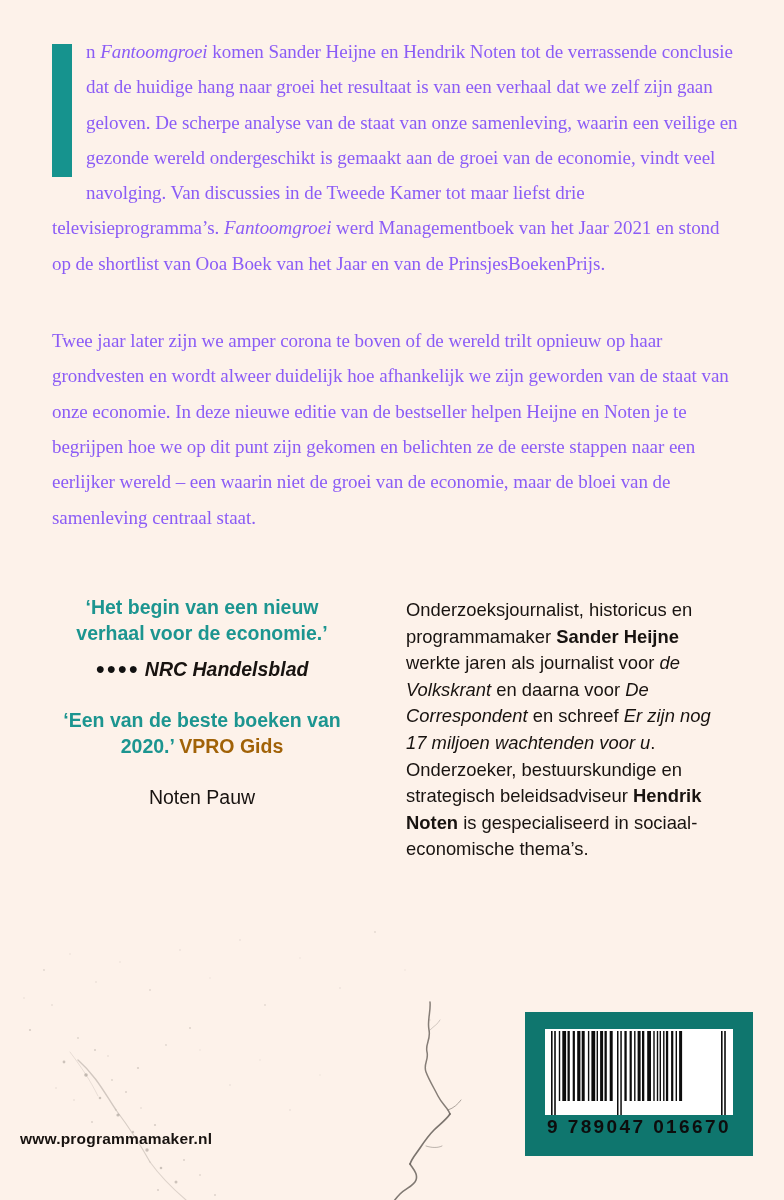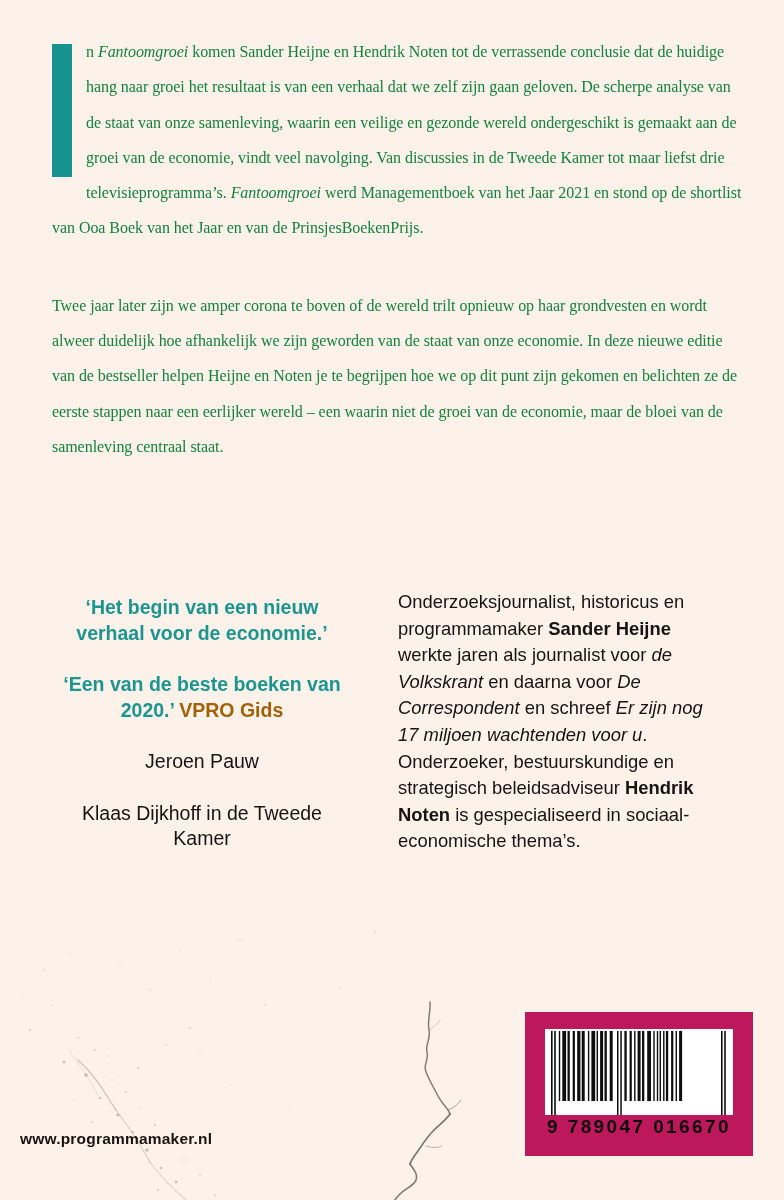--- a/index.html
+++ b/index.html
@@ -46,23 +46,23 @@
 
   
   .body-copy {
     position: absolute;
     left: 52px;
     top: 34px;
     width: 690px;
   }
   .para {
     font-family: "Liberation Serif", serif;
-    font-size: 16px;
+    font-size: 19px;
     line-height: 35.3px;
-    color: #15803d;
+    color: #8b5cf6;
     margin: 0;
     text-align: left;
     letter-spacing: -0.05px;
   }
   .para + .para {
     margin-top: 42px;
   }
   .para em, .para i {
     font-style: italic;
   }
@@ -125,21 +125,21 @@
 
   .col-bio {
     width: 330px;
     padding-top: 4px;
   }
   .bio-text {
     font-family: "Liberation Sans", sans-serif;
     font-size: 18.4px;
     line-height: 26.6px;
     color: #181310;
-    margin: 0;
+    margin: 8px;
   }
   .bio-text b { font-weight: bold; }
   .bio-text i { font-style: italic; }
 
   
   .site-url {
     position: absolute;
     left: 20px;
     top: 1130px;
     font-family: "Liberation Sans", sans-serif;
@@ -148,21 +148,21 @@
     letter-spacing: 0.2px;
     color: #181310;
   }
 
   .barcode-card {
     position: absolute;
     left: 525px;
     top: 1012px;
     width: 228px;
     height: 144px;
-    background: #be185d;
+    background: #0f766e;
     display: flex;
     flex-direction: column;
     align-items: center;
     justify-content: flex-start;
     padding-top: 17px;
     box-sizing: border-box;
   }
   .barcode-bars {
     display: block;
   }
@@ -258,35 +258,38 @@
     <p class="para">
       <span><span>Twee jaar later zijn we amper corona te boven of de wereld trilt opnieuw op haar grondvesten en wordt alweer duidelijk hoe afhankelijk we zijn geworden van de staat van onze economie. In deze nieuwe editie van de bestseller helpen Heijne en Noten je te begrijpen hoe we op dit punt zijn gekomen en belichten ze de eerste stappen naar een eerlijker wereld – een waarin niet de groei van de economie, maar de bloei van de samenleving centraal staat.</span></span>
     </p>
   </div>
 
   <div class="lower">
 
     <div class="col-quotes">
       <div class="quote-block">
         <p class="quote-text">‘Het begin van een nieuw verhaal voor de economie.’</p>
+        <p class="quote-attr">
+          <span class="rating-dots">●●●●</span>
+          <span class="src-italic">NRC Handelsblad</span>
+        </p>
       </div>
 
       <div class="quote-block">
         <p class="quote-text">
           <span>‘Een van de beste boeken van 2020.’</span>
           <span class="src-italic" style="color:#a16207">VPRO Gids</span>
         </p>
       </div>
 
       <div class="quote-block">
-        <p class="quote-attr">Jeroen Pauw</p>
+        <p class="quote-attr">Noten Pauw</p>
       </div>
 
       <div class="quote-block">
-        <p class="quote-attr">Klaas Dijkhoff in de Tweede Kamer</p>
       </div>
     </div>
 
     <div class="col-bio">
       <p class="bio-text">
         <span><span>Onderzoeksjournalist, historicus en programmamaker </span><b>Sander Heijne</b><span> werkte jaren als journalist voor </span><i>de Volkskrant</i><span> en daarna voor </span><i>De Correspondent</i><span> en schreef </span><i>Er zijn nog 17 miljoen wachtenden voor u</i><span>.</span><br><span>Onderzoeker, bestuurskundige en strategisch beleidsadviseur </span><b>Hendrik Noten</b><span> is gespecialiseerd in sociaal-economische thema’s.</span></span>
       </p>
     </div>
   </div>
 

